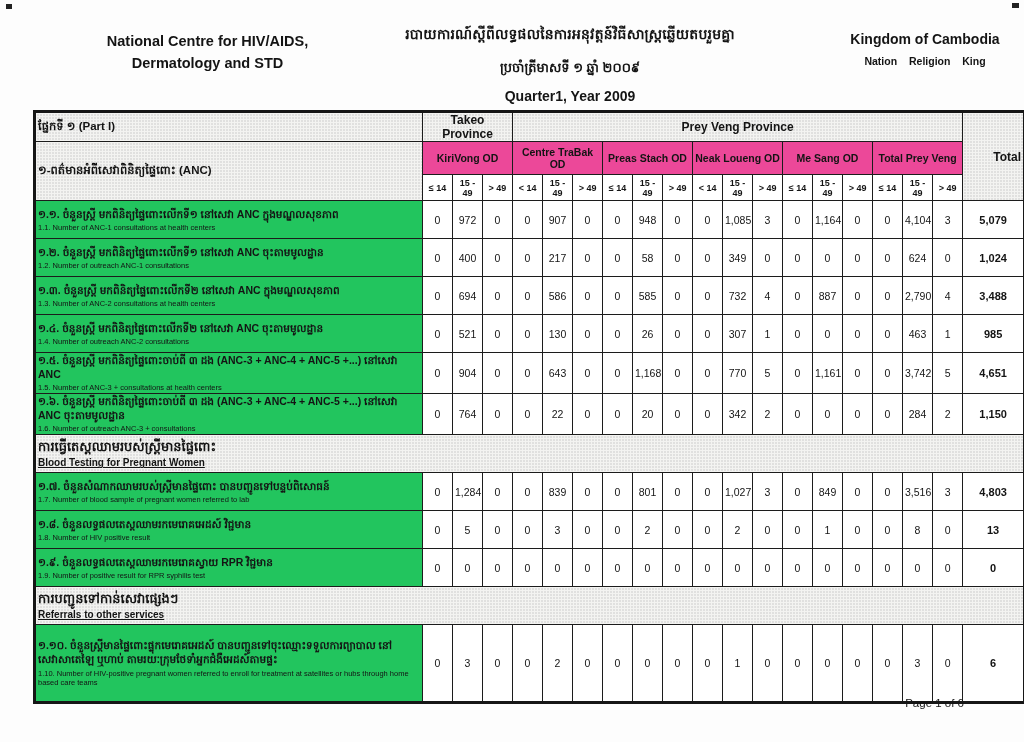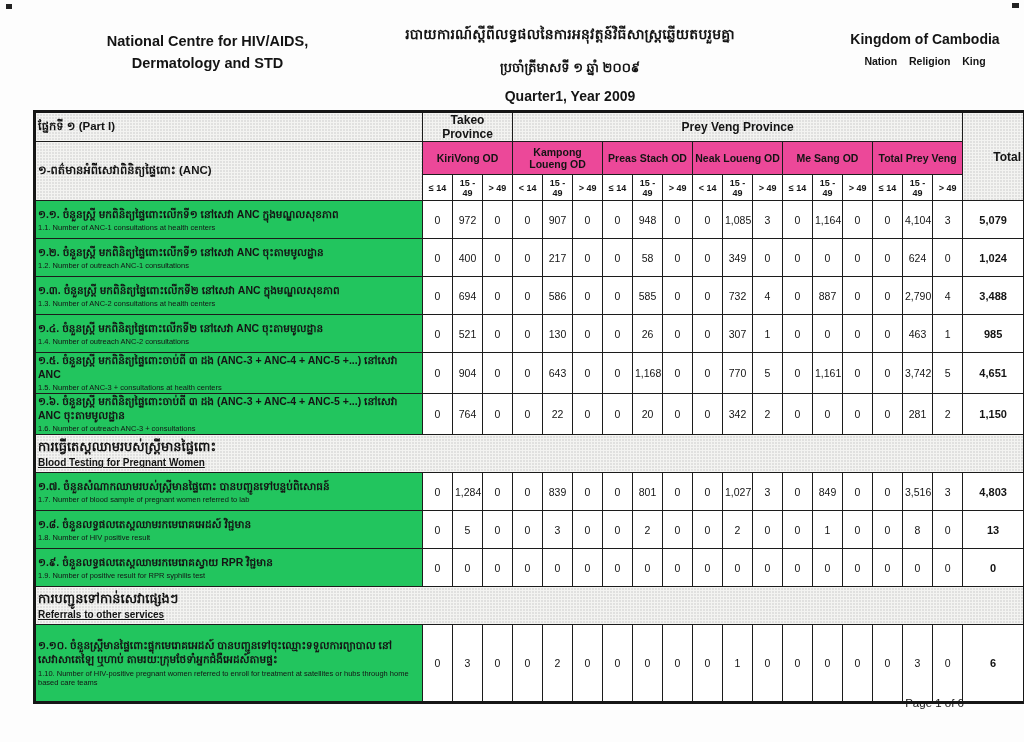--- a/index.html
+++ b/index.html
@@ -98,21 +98,21 @@
   <tbody id="report-head">
     <tr class="h1">
       <td class="part-cell dots">ផ្នែកទី ១ (Part I)</td>
       <td class="province-cell dots" colspan="3">Takeo Province</td>
       <td class="province-cell dots" colspan="15">Prey Veng Province</td>
       <td class="total-head dots" rowspan="3">Total</td>
     </tr>
     <tr class="h2" id="od-row">
       <td class="anc-cell dots" rowspan="2">១-ពត៌មានអំពីសេវាពិនិត្យផ្ទៃពោះ (ANC)</td>
     <td colspan="3" class="od-cell">KiriVong OD</td>
-        <td colspan="3" class="od-cell">Kampong Loueng OD</td>
+        <td colspan="3" class="od-cell">Centre TraBak OD</td>
         <td colspan="3" class="od-cell">Preas Stach OD</td>
         <td colspan="3" class="od-cell">Neak Loueng OD</td>
         <td colspan="3" class="od-cell">Me Sang OD</td>
         <td colspan="3" class="od-cell">Total Prey Veng</td>
       </tr>
     <tr class="h3" id="age-row">
         <td class="age-cell">≤ 14</td>
         <td class="age-cell">15 - 49</td>
         <td class="age-cell">&gt; 49</td>
         <td class="age-cell">&lt; 14</td>
@@ -272,21 +272,21 @@
         <td class="num">0</td>
         <td class="num">20</td>
         <td class="num">0</td>
         <td class="num">0</td>
         <td class="num">342</td>
         <td class="num">2</td>
         <td class="num">0</td>
         <td class="num">0</td>
         <td class="num">0</td>
         <td class="num">0</td>
-        <td class="num">281</td>
+        <td class="num">284</td>
         <td class="num">2</td>
         <td class="num total-cell">1,150</td>
       </tr>
       <tr class="section-row">
         <td colspan="20" class="section-cell dots">
           <div class="kh">ការធ្វើតេស្តឈាមរបស់ស្ត្រីមានផ្ទៃពោះ</div>
           <div class="en-section">Blood Testing for Pregnant Women</div>
         </td>
       </tr>
       <tr class="data-row">

